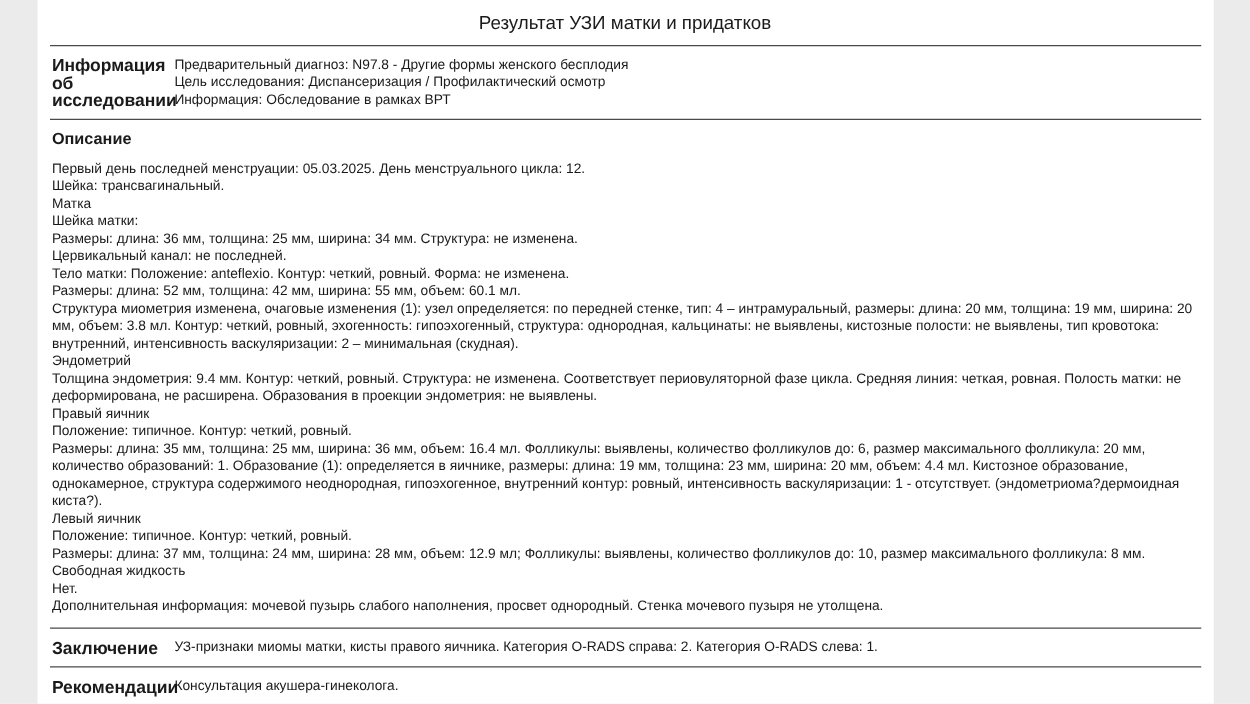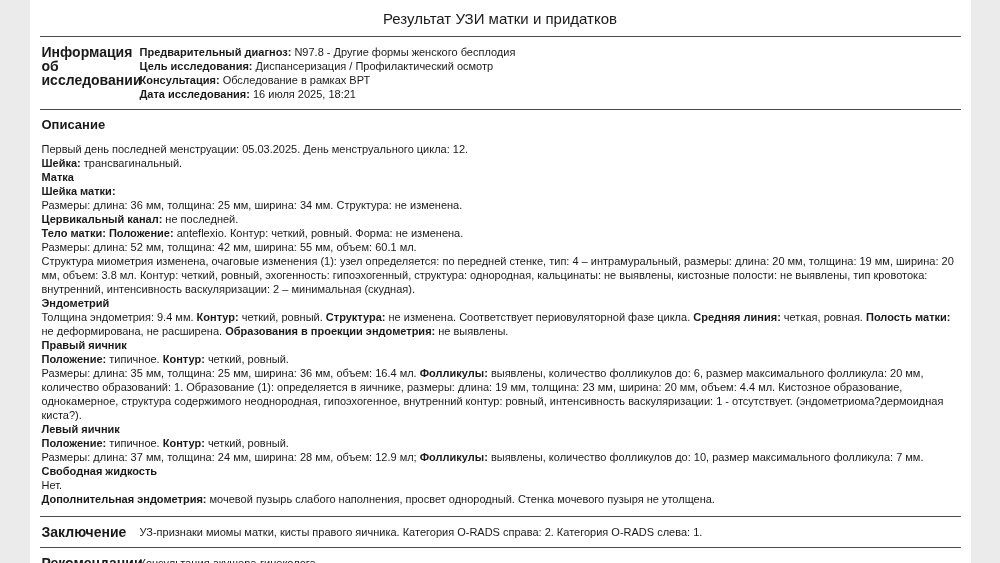--- a/index.html
+++ b/index.html
@@ -16,21 +16,21 @@
     background:var(--paper);
     padding:0 10px 24px 10px;
     border-radius:0 0 8px 8px;
   }
   .title { text-align:center; font-weight:400; font-size:15px; padding:10px 0 9px; }
   hr.sep { border:none; border-top:1px solid var(--rule); height:0; }
   .section { display:flex; align-items:flex-start; padding:8px 2px; font-size:11px; line-height:14px; }
   .col-label { flex:0 0 90px; width:90px; margin-right:8px; font-weight:700; font-size:14px; line-height:14px; }
   .col-content { flex:1; min-width:0; }
   .info-row { min-height:14px; }
-  .b { font-weight:700; }
+  .b { font-weight:400; }
   .desc { padding:8px 2px 10px; font-size:11px; line-height:14px; }
   .desc-heading { font-weight:700; font-size:13px; margin-bottom:10px; }
   .desc-line { min-height:14px; }
 </style>
 </head>
 <body>
 
 <div class="page">
 
   <div class="title">Результат УЗИ матки и придатков</div>
@@ -42,26 +42,22 @@
     <div class="col-content">
       <div class="info-row">
         <span class="b">Предварительный диагноз:</span>
         <span>N97.8 - Другие формы женского бесплодия</span>
       </div>
       <div class="info-row">
         <span class="b">Цель исследования:</span>
         <span>Диспансеризация / Профилактический осмотр</span>
       </div>
       <div class="info-row">
-        <span class="b">Консультация:</span>
+        <span class="b">Информация:</span>
         <span>Обследование в рамках ВРТ</span>
-      </div>
-      <div class="info-row">
-        <span class="b">Дата исследования:</span>
-        <span>16 июля 2025, 18:21</span>
       </div>
     </div>
   </div>
 
   <hr class="sep">
 
   <div class="desc">
     <div class="desc-heading">Описание</div>
     <div>
         <div class="desc-line"><span>Первый день последней менструации: 05.03.2025. День менструального цикла: 12.</span></div>
@@ -73,24 +69,24 @@
         <div class="desc-line"><span class="b">Тело матки: Положение:</span><span> anteflexio. Контур: четкий, ровный. Форма: не изменена.</span></div>
         <div class="desc-line"><span>Размеры: длина: 52 мм, толщина: 42 мм, ширина: 55 мм, объем: 60.1 мл.</span></div>
         <div class="desc-line"><span>Структура миометрия изменена, очаговые изменения (1): узел определяется: по передней стенке, тип: 4 – интрамуральный, размеры: длина: 20 мм, толщина: 19 мм, ширина: 20 мм, объем: 3.8 мл. Контур: четкий, ровный, эхогенность: гипоэхогенный, структура: однородная, кальцинаты: не выявлены, кистозные полости: не выявлены, тип кровотока: внутренний, интенсивность васкуляризации: 2 – минимальная (скудная).</span></div>
         <div class="desc-line"><span class="b">Эндометрий</span></div>
         <div class="desc-line"><span>Толщина эндометрия: 9.4 мм. </span><span class="b">Контур:</span><span> четкий, ровный. </span><span class="b">Структура:</span><span> не изменена. Соответствует периовуляторной фазе цикла. </span><span class="b">Средняя линия:</span><span> четкая, ровная. </span><span class="b">Полость матки:</span><span> не деформирована, не расширена. </span><span class="b">Образования в проекции эндометрия:</span><span> не выявлены.</span></div>
         <div class="desc-line"><span class="b">Правый яичник</span></div>
         <div class="desc-line"><span class="b">Положение:</span><span> типичное. </span><span class="b">Контур:</span><span> четкий, ровный.</span></div>
         <div class="desc-line"><span>Размеры: длина: 35 мм, толщина: 25 мм, ширина: 36 мм, объем: 16.4 мл. </span><span class="b">Фолликулы:</span><span> выявлены, количество фолликулов до: 6, размер максимального фолликула: 20 мм, количество образований: 1. Образование (1): определяется в яичнике, размеры: длина: 19 мм, толщина: 23 мм, ширина: 20 мм, объем: 4.4 мл. Кистозное образование, однокамерное, структура содержимого неоднородная, гипоэхогенное, внутренний контур: ровный, интенсивность васкуляризации: 1 - отсутствует. (эндометриома?дермоидная киста?).</span></div>
         <div class="desc-line"><span class="b">Левый яичник</span></div>
         <div class="desc-line"><span class="b">Положение:</span><span> типичное. </span><span class="b">Контур:</span><span> четкий, ровный.</span></div>
-        <div class="desc-line"><span>Размеры: длина: 37 мм, толщина: 24 мм, ширина: 28 мм, объем: 12.9 мл; </span><span class="b">Фолликулы:</span><span> выявлены, количество фолликулов до: 10, размер максимального фолликула: 7 мм.</span></div>
+        <div class="desc-line"><span>Размеры: длина: 37 мм, толщина: 24 мм, ширина: 28 мм, объем: 12.9 мл; </span><span class="b">Фолликулы:</span><span> выявлены, количество фолликулов до: 10, размер максимального фолликула: 8 мм.</span></div>
         <div class="desc-line"><span class="b">Свободная жидкость</span></div>
         <div class="desc-line"><span>Нет.</span></div>
-        <div class="desc-line"><span class="b">Дополнительная эндометрия:</span><span> мочевой пузырь слабого наполнения, просвет однородный. Стенка мочевого пузыря не утолщена.</span></div>
+        <div class="desc-line"><span class="b">Дополнительная информация:</span><span> мочевой пузырь слабого наполнения, просвет однородный. Стенка мочевого пузыря не утолщена.</span></div>
       </div>
   </div>
 
   <hr class="sep">
 
   <div class="section">
     <div class="col-label">Заключение</div>
     <div class="col-content">УЗ-признаки миомы матки, кисты правого яичника. Категория O-RADS справа: 2. Категория O-RADS слева: 1.</div>
   </div>
 

